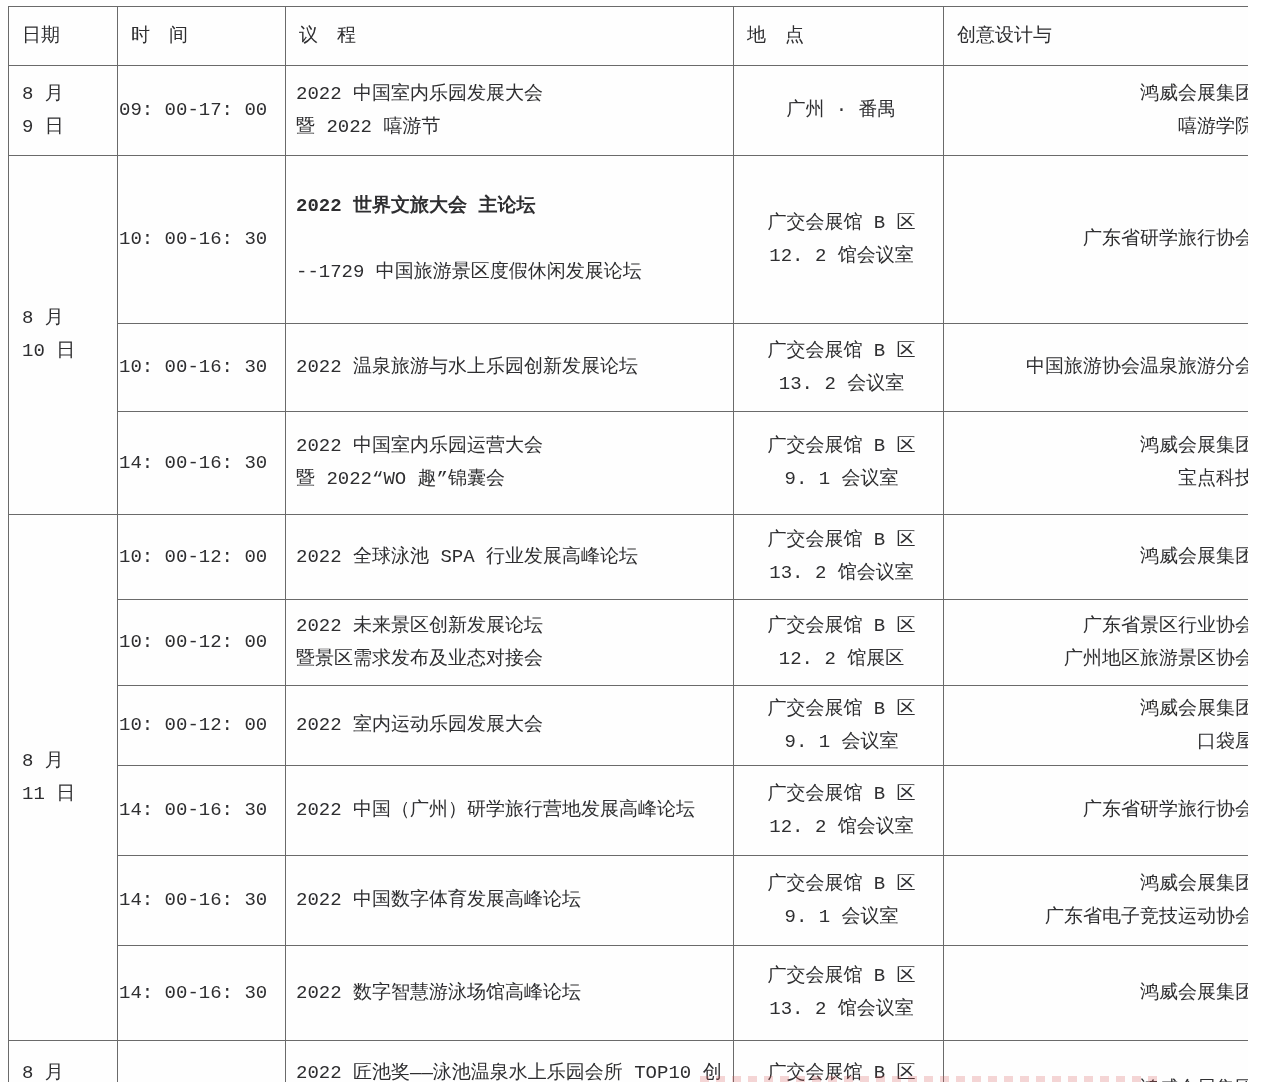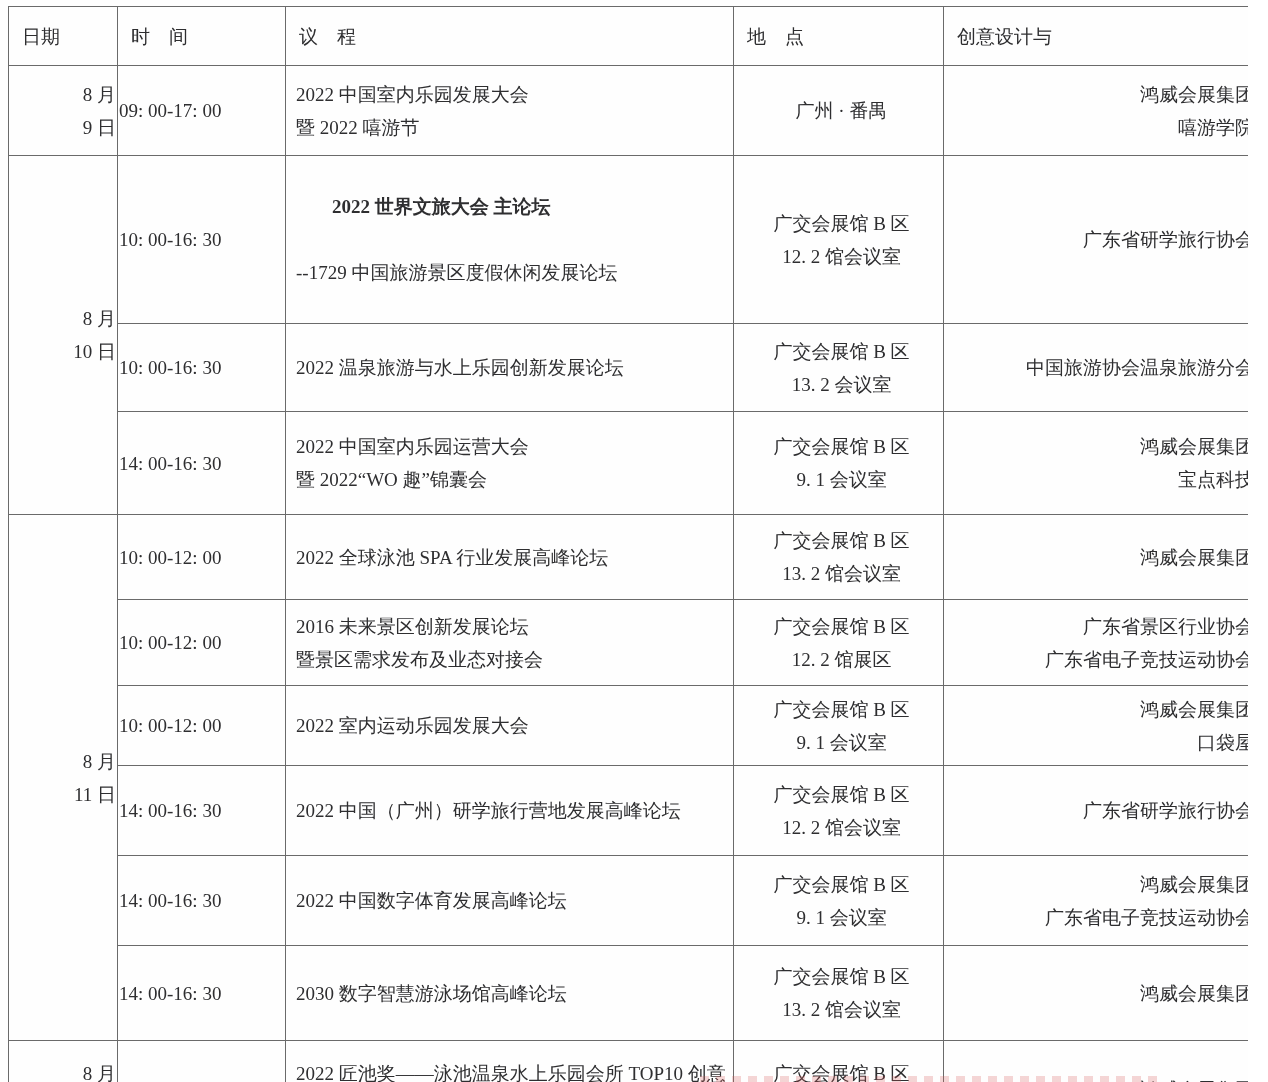--- a/index.html
+++ b/index.html
@@ -6,21 +6,21 @@
     margin: 0;
     padding: 0;
     background: #ffffff;
   }
   .page {
     position: relative;
     width: 1248px;
     height: 1082px;
     background: #fefefe;
     overflow: hidden;
-    font-family: Liberation Serif, serif;
+    font-family: Liberation Mono, monospace;
     color: #2e2e30;
   }
   table.schedule {
     position: absolute;
     left: 8px;
     top: 6px;
     width: 1252px;
     border-collapse: collapse;
     table-layout: fixed;
     font-size: 19px;
@@ -35,21 +35,21 @@
   table.schedule {
     border: 1px solid #474747;
     border-bottom: 2px solid #2f2f2f;
   }
   th.h-date, th.h-time, th.h-agenda, th.h-venue, th.h-org {
     text-align: left;
     padding-left: 13px;
   }
   td.c-date {
     padding-left: 13px;
-    text-align: right;
+    text-align: left;
     white-space: pre-line;
   }
   td.c-time {
     text-align: left;
     white-space: nowrap;
   }
   td.c-agenda {
     padding-left: 10px;
     padding-right: 6px;
     text-align: left;
@@ -63,21 +63,20 @@
   }
   td.c-org {
     padding-left: 12px;
     padding-right: 6px;
     text-align: right;
     white-space: pre-line;
   }
   .agenda-bold {
     font-weight: bold;
     display: block;
-    margin-left: 36px;
   }
   .agenda-rest {
     display: block;
   }
   
   .red-crop {
     position: absolute;
     left: 700px;
     top: 1076px;
     width: 460px;
@@ -161,26 +160,26 @@
 11 日</td>
       <td class="c-time">10: 00-12: 00</td>
       <td class="c-agenda">2022 全球泳池 SPA 行业发展高峰论坛</td>
       <td class="c-venue">广交会展馆 B 区
 13. 2 馆会议室</td>
       <td class="c-org">鸿威会展集团</td>
     </tr>
 
     <tr style="height:86px">
       <td class="c-time">10: 00-12: 00</td>
-      <td class="c-agenda">2016 未来景区创新发展论坛
+      <td class="c-agenda">2022 未来景区创新发展论坛
 暨景区需求发布及业态对接会</td>
       <td class="c-venue">广交会展馆 B 区
 12. 2 馆展区</td>
       <td class="c-org">广东省景区行业协会
-广东省电子竞技运动协会</td>
+广州地区旅游景区协会</td>
     </tr>
 
     <tr style="height:80px">
       <td class="c-time">10: 00-12: 00</td>
       <td class="c-agenda">2022 室内运动乐园发展大会</td>
       <td class="c-venue">广交会展馆 B 区
 9. 1 会议室</td>
       <td class="c-org">鸿威会展集团
 口袋屋</td>
     </tr>
@@ -197,21 +196,21 @@
       <td class="c-time">14: 00-16: 30</td>
       <td class="c-agenda">2022 中国数字体育发展高峰论坛</td>
       <td class="c-venue">广交会展馆 B 区
 9. 1 会议室</td>
       <td class="c-org">鸿威会展集团
 广东省电子竞技运动协会</td>
     </tr>
 
     <tr style="height:95px">
       <td class="c-time">14: 00-16: 30</td>
-      <td class="c-agenda">2030 数字智慧游泳场馆高峰论坛</td>
+      <td class="c-agenda">2022 数字智慧游泳场馆高峰论坛</td>
       <td class="c-venue">广交会展馆 B 区
 13. 2 馆会议室</td>
       <td class="c-org">鸿威会展集团</td>
     </tr>
 
     <tr style="height:99px">
       <td class="c-date">8 月
 12 日</td>
       <td class="c-time">10: 00-12: 00</td>
       <td class="c-agenda">2022 匠池奖——泳池温泉水上乐园会所 TOP10 创意设计与 TOP10 工程案例颁奖典礼</td>

